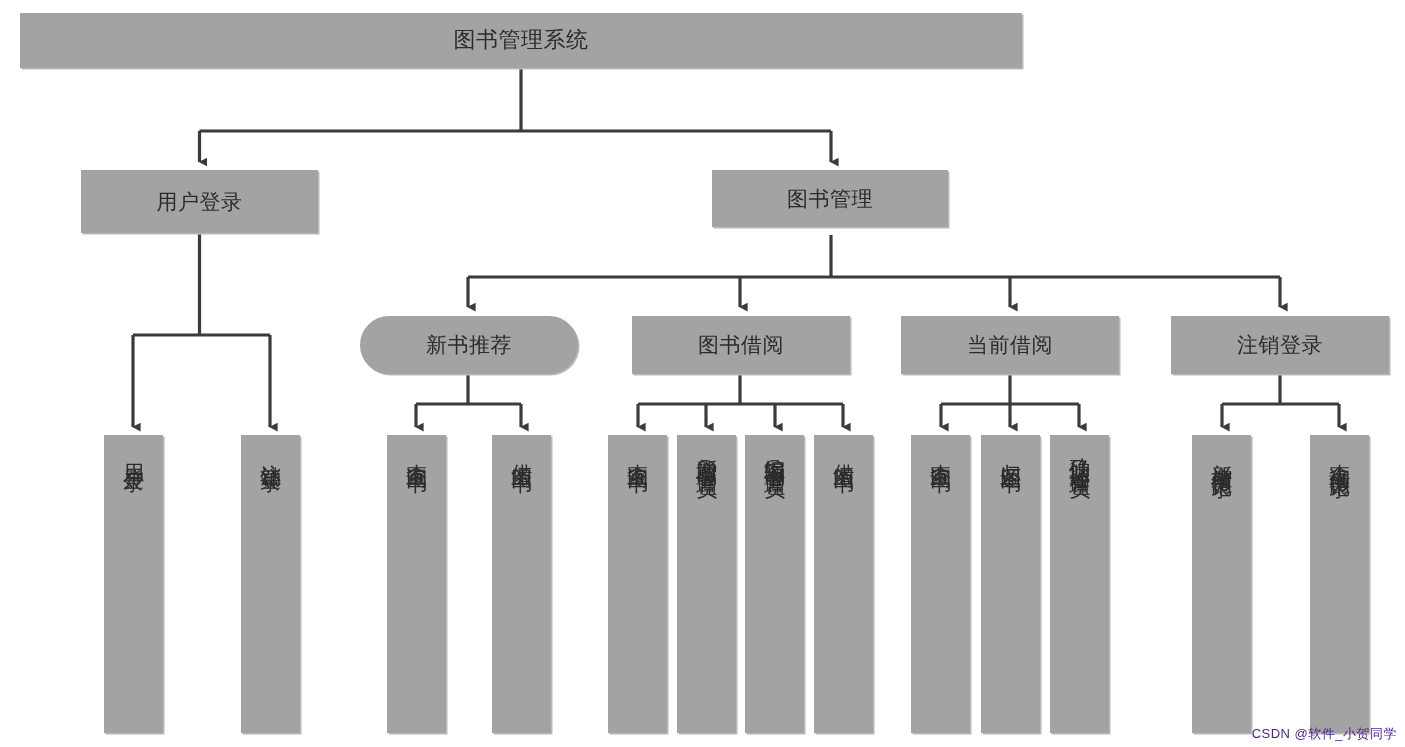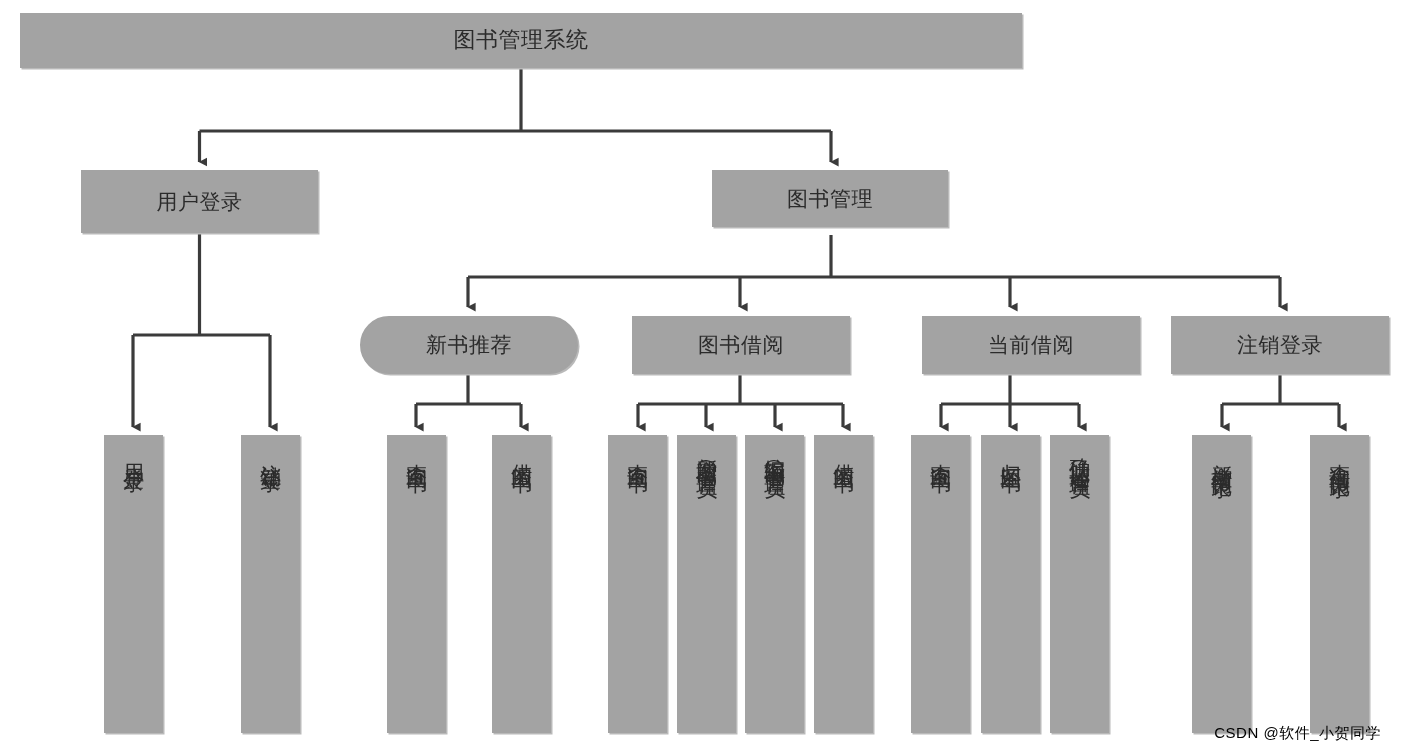--- a/index.html
+++ b/index.html
@@ -65,24 +65,24 @@
     letter-spacing: 3px;
     white-space: normal;
     max-height: 270px;
     text-align: left;
   }
   .node.v.tall .node-label {
     max-height: 282px;
   }
   .watermark {
     position: absolute;
-    right: 24px;
+    right: 8px;
     bottom: 4px;
-    font-size: 15px;
-    color: #000000;
+    font-size: 13px;
+    color: #4c1d95;
     letter-spacing: 0.5px;
     z-index: 5;
     white-space: nowrap;
   }
 </style>
 </head>
 <body>
 
 <div id="canvas">
 
@@ -146,21 +146,21 @@
   <div class="node h" style="left:712px; top:170px; width:236px; height:57px;">
     <span class="node-label">图书管理</span>
   </div>
 
   <div class="node h" style="left:360px; top:316px; width:218px; height:58px;border-radius:29px;">
     <span class="node-label">新书推荐</span>
   </div>
   <div class="node h" style="left:632px; top:316px; width:218px; height:58px;">
     <span class="node-label">图书借阅</span>
   </div>
-  <div class="node h" style="left:901px; top:316px; width:218px; height:58px;margin-left:21px;">
+  <div class="node h" style="left:901px; top:316px; width:218px; height:58px;">
     <span class="node-label">当前借阅</span>
   </div>
   <div class="node h" style="left:1171px; top:316px; width:218px; height:58px;">
     <span class="node-label">注销登录</span>
   </div>
 
   <div class="node v" style="left:104px; top:435px; width:59px; height:298px;">
     <span class="node-label">用户登录</span>
   </div>
   <div class="node v" style="left:241px; top:435px; width:59px; height:298px;">

